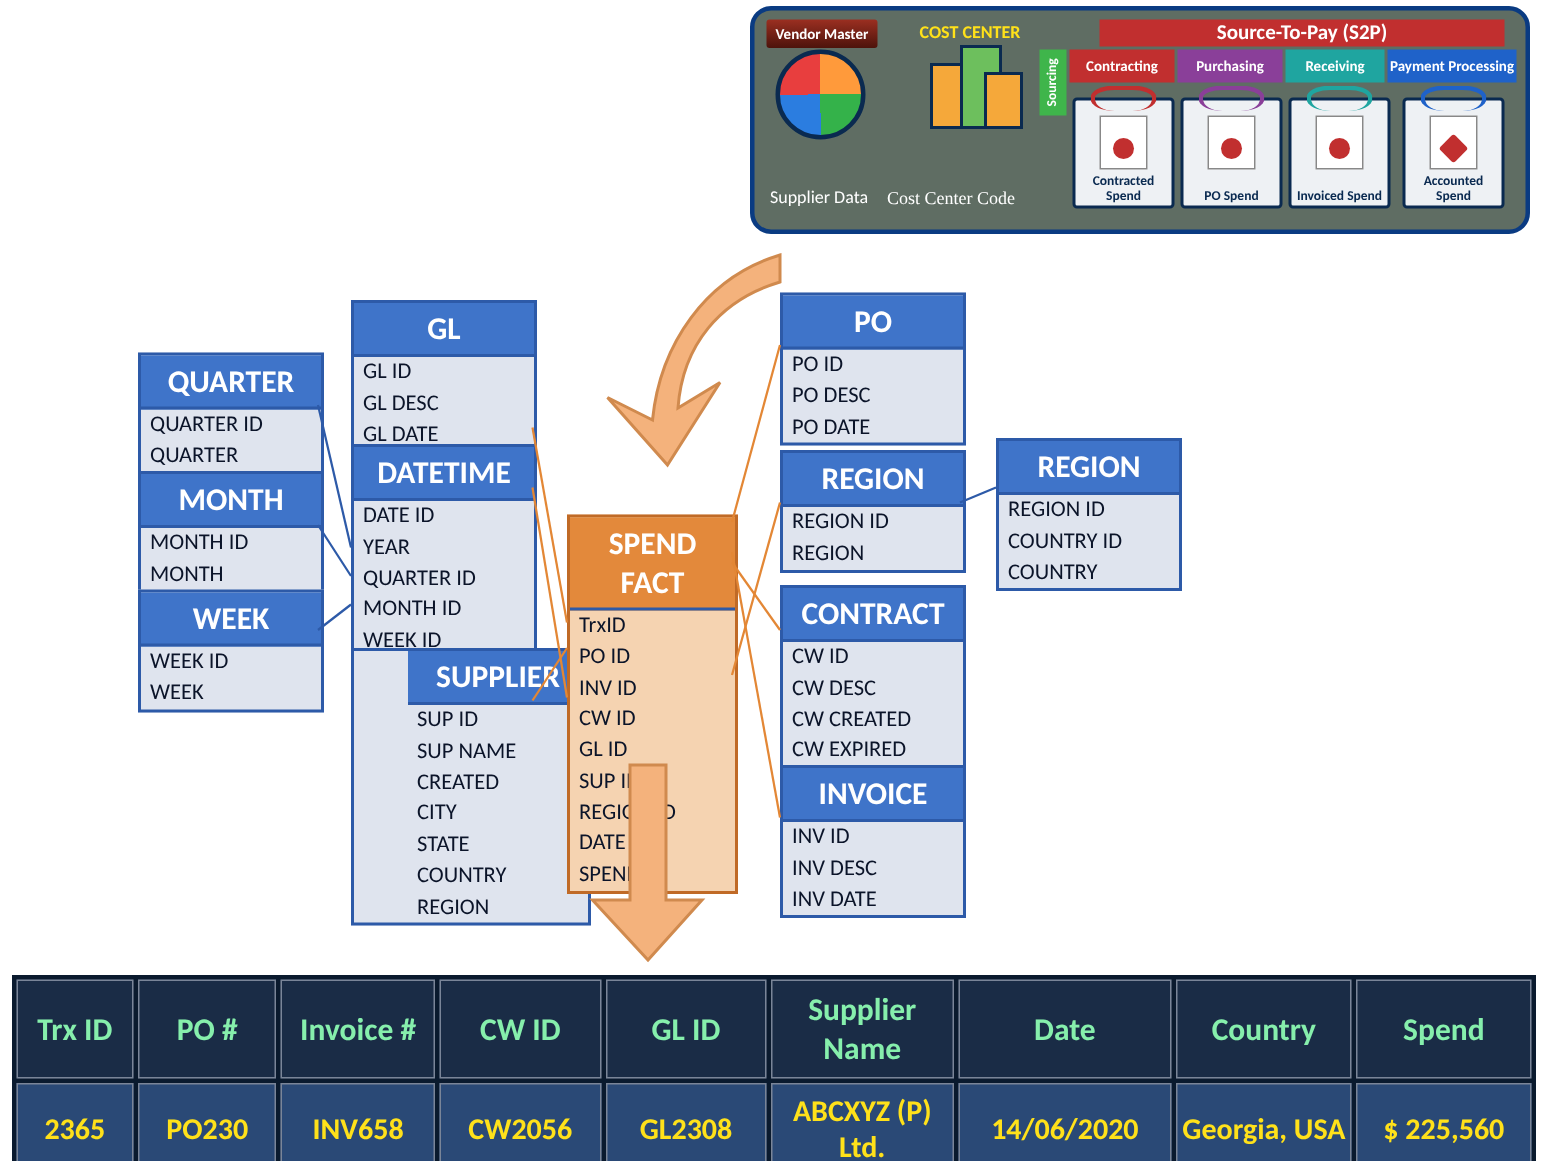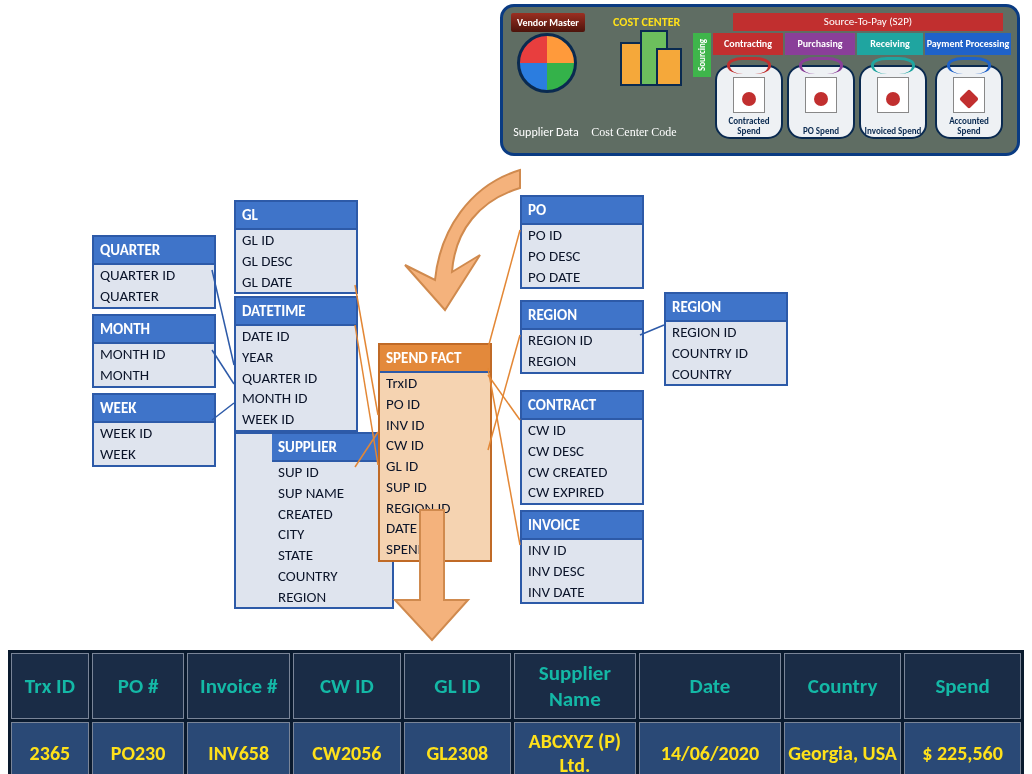--- a/index.html
+++ b/index.html
@@ -23,37 +23,38 @@
     border:2px solid #2d5aa8;
     background:#dfe4ee;
     font-size:15px;
   }
   .ebox .ehdr {
     background:#3f74c9;
     color:#fff;
     font-weight:700;
     padding:4px 6px;
     border-bottom:2px solid #2d5aa8;
-    font-size:15px;
+    font-size:21px;
+    text-align:center;
   }
   .ebox.fact .ehdr { background:#e3893b; }
   .ebox.fact { border-color:#c06a26; background:#f5d3b1;margin-top:41px; }
   .ebox .erow { padding:1px 6px; line-height:1.25; color:#0b1429; }
 
   
   .btable {
     position:absolute;
     left:8px; top:650px; width:1016px;
     background:#0a1a2e;
     border-collapse:separate;
     border-spacing:3px;
   }
   .btable th {
     background:#1a2c46;
-    color:#14b8a6;
+    color:#86efac;
     font-weight:700;
     font-size:21px;
     text-align:center;
     padding:6px 2px;
     border:1px solid #7a8598;
     height:50px;
     box-sizing:border-box;
     vertical-align:middle;
   }
   .btable td {
@@ -98,40 +99,40 @@
   .banner .cc-title { position:absolute; left:110px; top:8px; color:#ffe11a; font-weight:700; font-size:12px; }
   .banner .buildings {
     position:absolute; left:115px; top:24px; width:60px; height:55px;
   }
   .banner .bld { position:absolute; bottom:0; background:#f5a83a; border:2px solid #0a2a50; }
   .banner .bld.a { left:2px; width:22px; height:40px; }
   .banner .bld.b { left:22px; width:24px; height:52px; background:#6dbf5d; }
   .banner .bld.c { left:38px; width:22px; height:34px; }
   .banner .s2p-banner {
     position:absolute; left:230px; top:6px; width:270px; height:18px;
-    background:#c12f2f; color:#fff; font-size:11px; font-weight:400;
+    background:#c12f2f; color:#fff; font-size:14px; font-weight:700;
     text-align:center; line-height:18px;
   }
   .banner .srcrot {
     position:absolute; left:190px; top:26px; width:18px; height:44px;
     background:#3fb54b; color:#fff; font-size:9px; font-weight:700;
     writing-mode:vertical-rl; transform:rotate(180deg);
     text-align:center; line-height:18px;
   }
   .banner .step {
     position:absolute; top:26px; height:22px; color:#fff;
     font-size:10px; font-weight:700; line-height:22px; text-align:center;
   }
   .banner .step.s1 { left:210px; width:70px; background:#c12f2f; }
   .banner .step.s2 { left:282px; width:70px; background:#8a3f99; }
   .banner .step.s3 { left:354px; width:66px; background:#1fa5a0; }
   .banner .step.s4 { left:422px; width:86px; background:#1f62c9; }
   .banner .card {
     position:absolute; top:58px; width:68px; height:74px;
-    background:#eef1f4; border:2px solid #0a2a50; border-radius:15px;
+    background:#eef1f4; border:2px solid #0a2a50; border-radius:3px;
     box-sizing:border-box; text-align:center;
   }
   .banner .card .ring {
     position:absolute; top:-10px; left:50%; transform:translateX(-50%);
     width:38px; height:14px; border-radius:16px/8px;
     border:3px solid #0a2a50; border-bottom:none;
   }
   .banner .card .doc {
     position:absolute; top:10px; left:50%; transform:translateX(-50%);
     width:30px; height:34px; background:#fff; border:1px solid #888;

